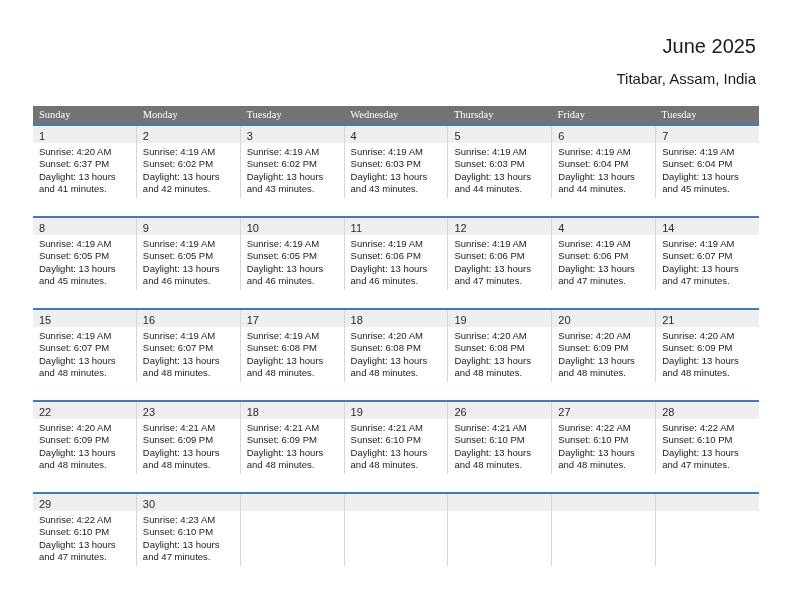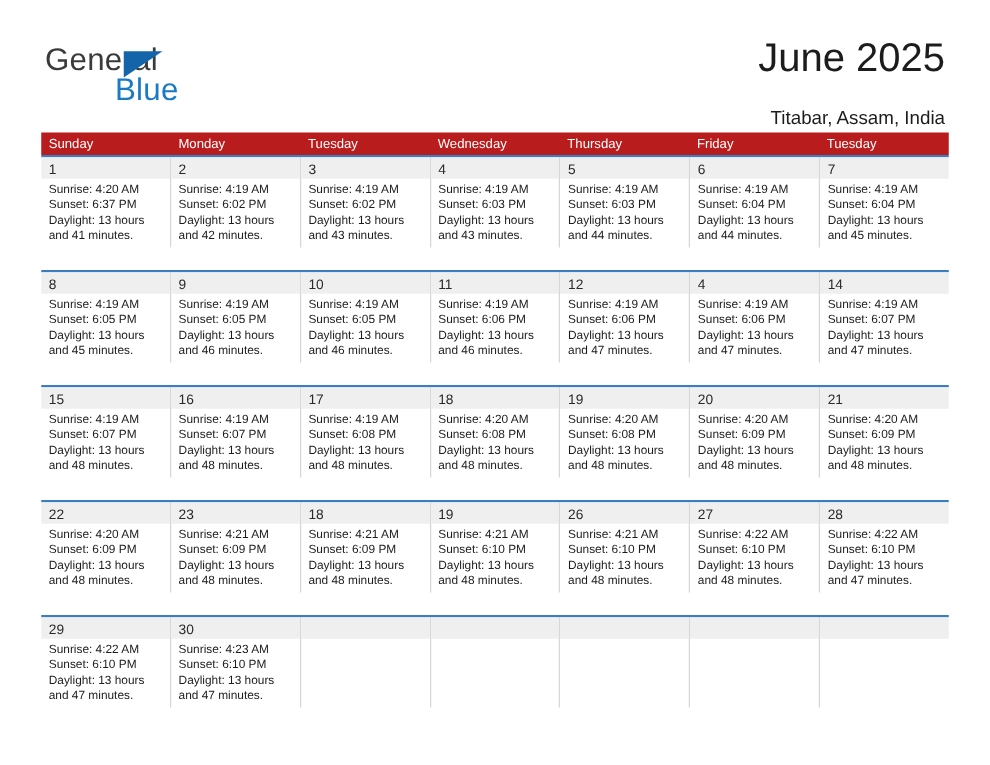--- a/index.html
+++ b/index.html
@@ -63,45 +63,46 @@
     color: #1a7bc4;
     font-family: "Liberation Sans", sans-serif;
   }
   .title-block {
     position: absolute;
     right: 36px;
     top: 28px;
     text-align: right;
   }
   .cal-title {
-    font-size: 32px;
+    font-size: 20px;
     color: #1c1c1c;
     line-height: 36px;
     white-space: nowrap;
   }
   .cal-subtitle {
     font-size: 15px;
     color: #1c1c1c;
     line-height: 22px;
-    margin-top: 20px;
+    margin-top: 4px;
     white-space: nowrap;
   }
 
   
   .calendar {
     position: absolute;
     left: 33px;
     top: 106px;
     width: 726px;
   }
   .weekhead {
     display: flex;
     width: 726px;
     height: 18px;
-    background: #b91c1c;
+    background: #737373;
+    font-family: Liberation Serif, serif;
   }
   .weekhead .wh {
     flex: 1 1 0;
     color: #ffffff;
     font-size: 10.5px;
     line-height: 18px;
     padding-left: 6px;
     box-sizing: border-box;
     white-space: nowrap;
     overflow: hidden;
@@ -148,25 +149,20 @@
     white-space: nowrap;
   }
 </style>
 </head>
 <body>
 
 <div class="page">
 
   <div class="header">
 
-    <div class="logo">
-      <span class="logo-general">General</span>
-      <span class="logo-tri"></span>
-      <span class="logo-blue">Blue</span>
-    </div>
 
     <div class="title-block">
       <div class="cal-title">June 2025</div>
       <div class="cal-subtitle">Titabar, Assam, India</div>
     </div>
 
   </div>
 
   <div class="calendar">
 

